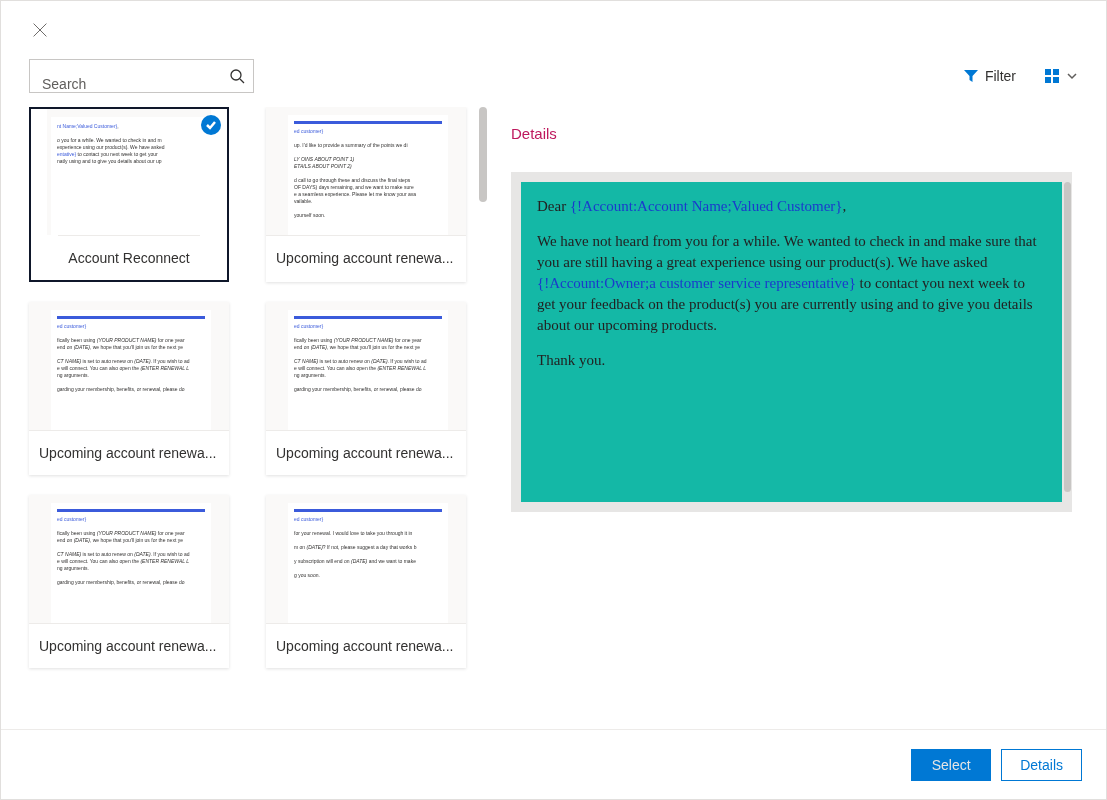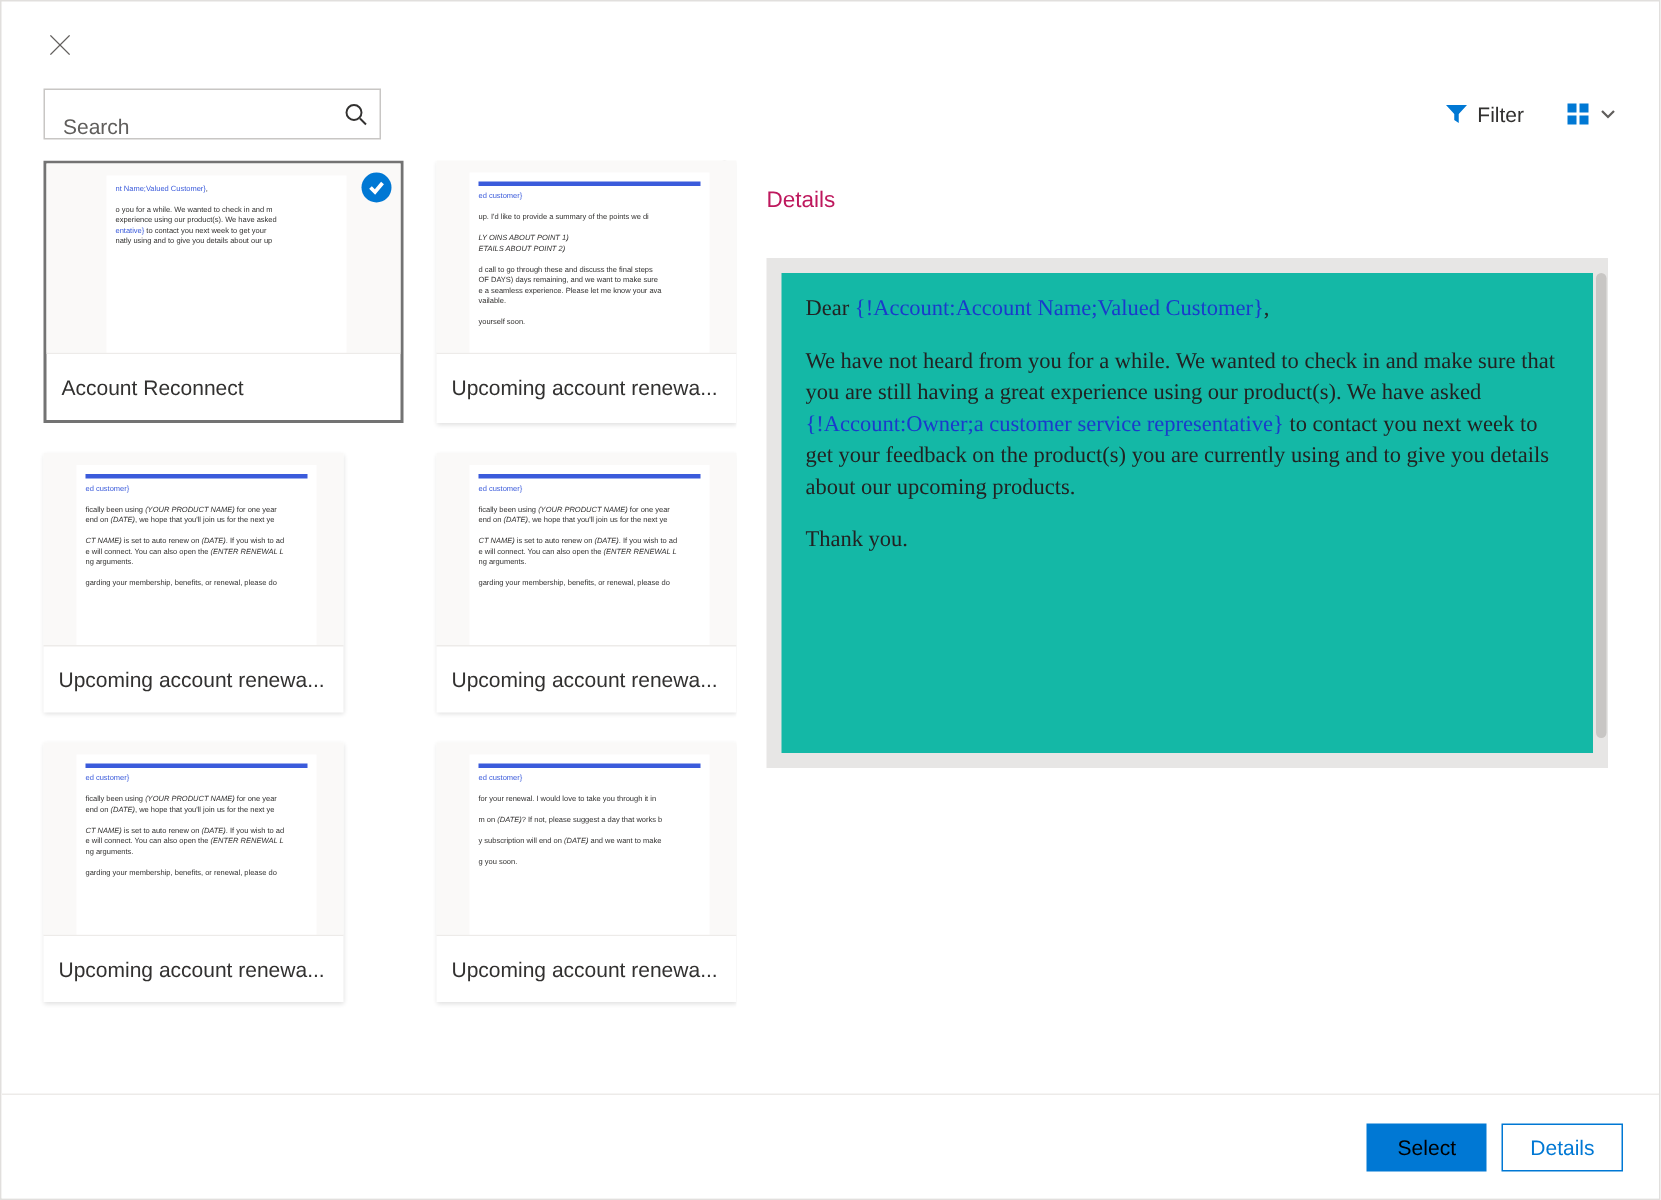--- a/index.html
+++ b/index.html
@@ -125,23 +125,24 @@
   .card {
     width: 200px;
     background: #fff;
     box-shadow: 0 1px 3px rgba(0,0,0,0.12);
     cursor: pointer;
     display: flex;
     flex-direction: column;
     position: relative;
   }
   .card.selected {
-    border: 2px solid #737373;
+    border: 2px solid #0f172a;
     box-shadow: none;
-    width: 240px;
+    width: 200px;
+    align-items: center;
   }
   .card.selected .thumb {
     height: 126px;
   }
   .check-badge {
     position: absolute;
     top: 6px;
     right: 6px;
     width: 20px;
     height: 20px;
@@ -257,21 +258,21 @@
     min-width: 80px;
     height: 32px;
     padding: 0 18px;
     font-size: 14px;
     cursor: pointer;
     border: none;
     font-family: inherit;
   }
   .btn-primary {
     background: #0078d4;
-    color: #000000;
+    color: #e5e5e5;
   }
   .btn-secondary {
     background: #fff;
     color: #323130;
     border: 1px solid #0078d4;
     color: #0078d4;
   }
 </style>
 </head>
 <body>

